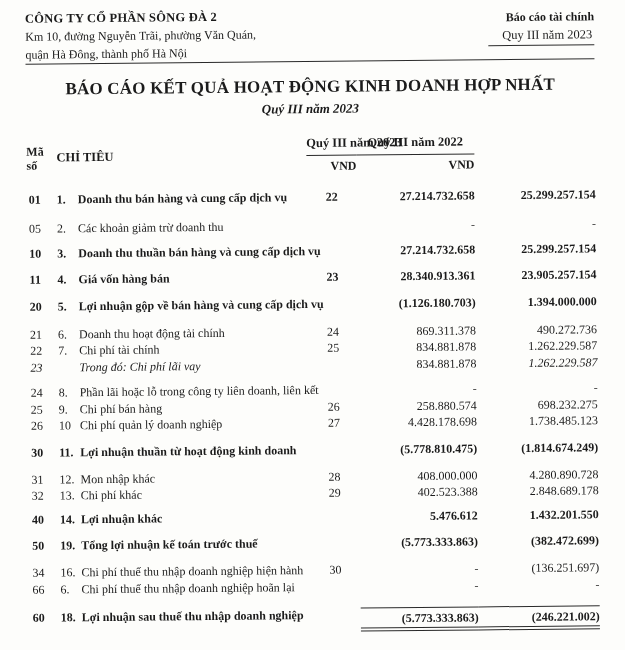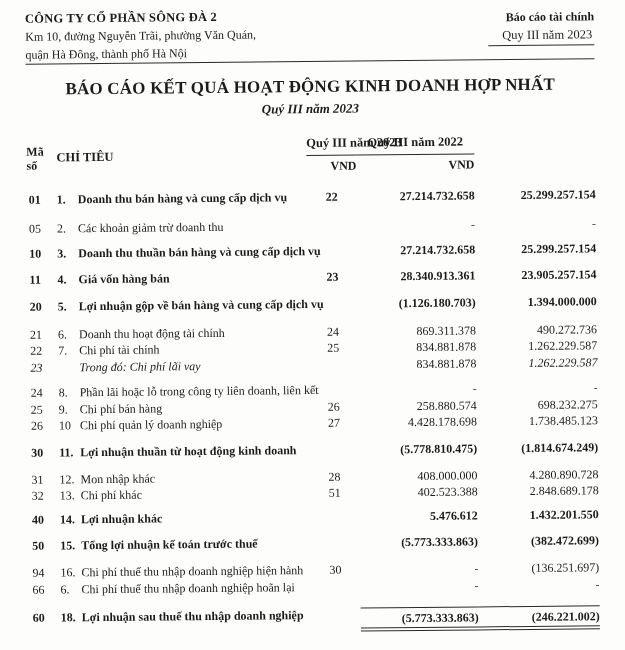--- a/index.html
+++ b/index.html
@@ -184,40 +184,40 @@
           <div class="row cols" style="margin-top: 12px;">
     <div class="cell-code">31</div>
     <div class="cell-item"><span class="num">12.</span><span class="lab">Mon nhập khác</span></div>
     <div class="cell-note">28</div>
     <div class="v v1">408.000.000</div>
     <div class="v v2">4.280.890.728</div>
   </div>
           <div class="row cols" style="margin-top: 1px;">
     <div class="cell-code">32</div>
     <div class="cell-item"><span class="num">13.</span><span class="lab">Chi phí khác</span></div>
-    <div class="cell-note">51</div>
+    <div class="cell-note">29</div>
     <div class="v v1">402.523.388</div>
     <div class="v v2">2.848.689.178</div>
   </div>
           <div class="row cols bold" style="margin-top: 9px;">
     <div class="cell-code">40</div>
     <div class="cell-item"><span class="num">14.</span><span class="lab">Lợi nhuận khác</span></div>
     <div class="cell-note"></div>
     <div class="v v1">5.476.612</div>
     <div class="v v2">1.432.201.550</div>
   </div>
           <div class="row cols bold" style="margin-top: 11px;">
     <div class="cell-code">50</div>
-    <div class="cell-item"><span class="num">15.</span><span class="lab">Tổng lợi nhuận kế toán trước thuế</span></div>
+    <div class="cell-item"><span class="num">19.</span><span class="lab">Tổng lợi nhuận kế toán trước thuế</span></div>
     <div class="cell-note"></div>
     <div class="v v1">(5.773.333.863)</div>
     <div class="v v2">(382.472.699)</div>
   </div>
           <div class="row cols" style="margin-top: 12px;">
-    <div class="cell-code">94</div>
+    <div class="cell-code">34</div>
     <div class="cell-item"><span class="num">16.</span><span class="lab">Chi phí thuế thu nhập doanh nghiệp hiện hành</span></div>
     <div class="cell-note">30</div>
     <div class="v v1">-</div>
     <div class="v v2">(136.251.697)</div>
   </div>
           <div class="row cols" style="margin-top: 2px;">
     <div class="cell-code">66</div>
     <div class="cell-item"><span class="num">6.</span><span class="lab">Chi phí thuế thu nhập doanh nghiệp hoãn lại</span></div>
     <div class="cell-note"></div>
     <div class="v v1">-</div>

